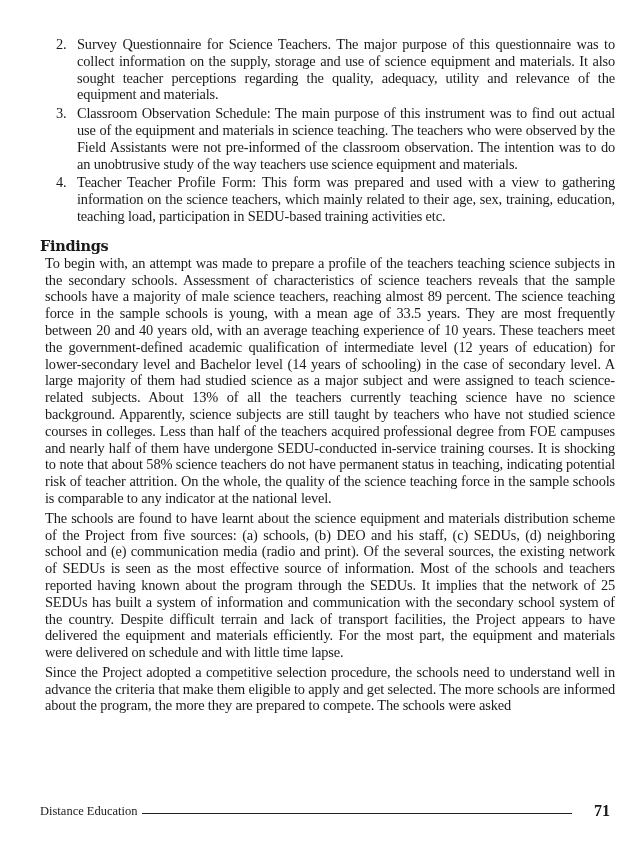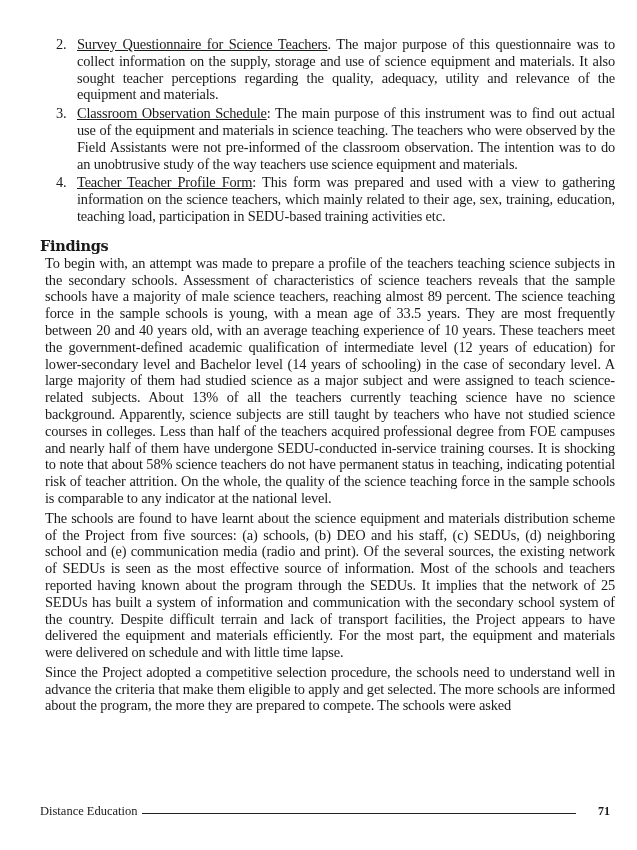--- a/index.html
+++ b/index.html
@@ -10,33 +10,33 @@
   }
   .page { position: relative; width: 637px; height: 850px; }
   .content {
     position: absolute; left: 40px; top: 36px; width: 575px;
     font-size: 14.4px; line-height: 16.8px; text-align: justify;
     letter-spacing: -0.15px;
   }
   .list { margin: 0; padding: 0; list-style: none; }
   .list-item { position: relative; padding-left: 37px; margin-bottom: 2px; }
   .list-num { position: absolute; left: 16px; top: 0; }
-  .u { text-decoration: underline; }
+  .u { }
   .heading {
     font-family: "DejaVu Serif", serif; font-weight: bold; font-size: 14.5px;
     margin: 12px 0 1px 0; line-height: 17px; letter-spacing: -0.3px;
   }
   .para { margin: 0 0 3px 5px; }
   .footer {
     position: absolute; left: 40px; top: 802px; width: 570px; height: 18px;
     font-size: 12.5px; display: flex; align-items: center;
   }
   .footer-title { white-space: nowrap; text-align: right; }
   .footer-rule { flex: 1; height: 0; border-top: 1.2px solid #222; margin: 4px 22px 0 4px; }
-  .footer-page { font-size: 12px; font-weight: bold; }
+  .footer-page { font-size: 16px; font-weight: bold; }
 </style>
 </head>
 <body>
 
 <div class="page">
   <div class="content">
     <ul class="list">
       <li class="list-item">
         <span class="list-num">2.</span><span class="u">Survey Questionnaire for Science Teachers</span><span>.</span><span> The major purpose of this questionnaire was to collect information on the supply, storage and use of science equipment and materials. It also sought teacher perceptions regarding the quality, adequacy, utility and relevance of the equipment and materials.</span>
       </li>

